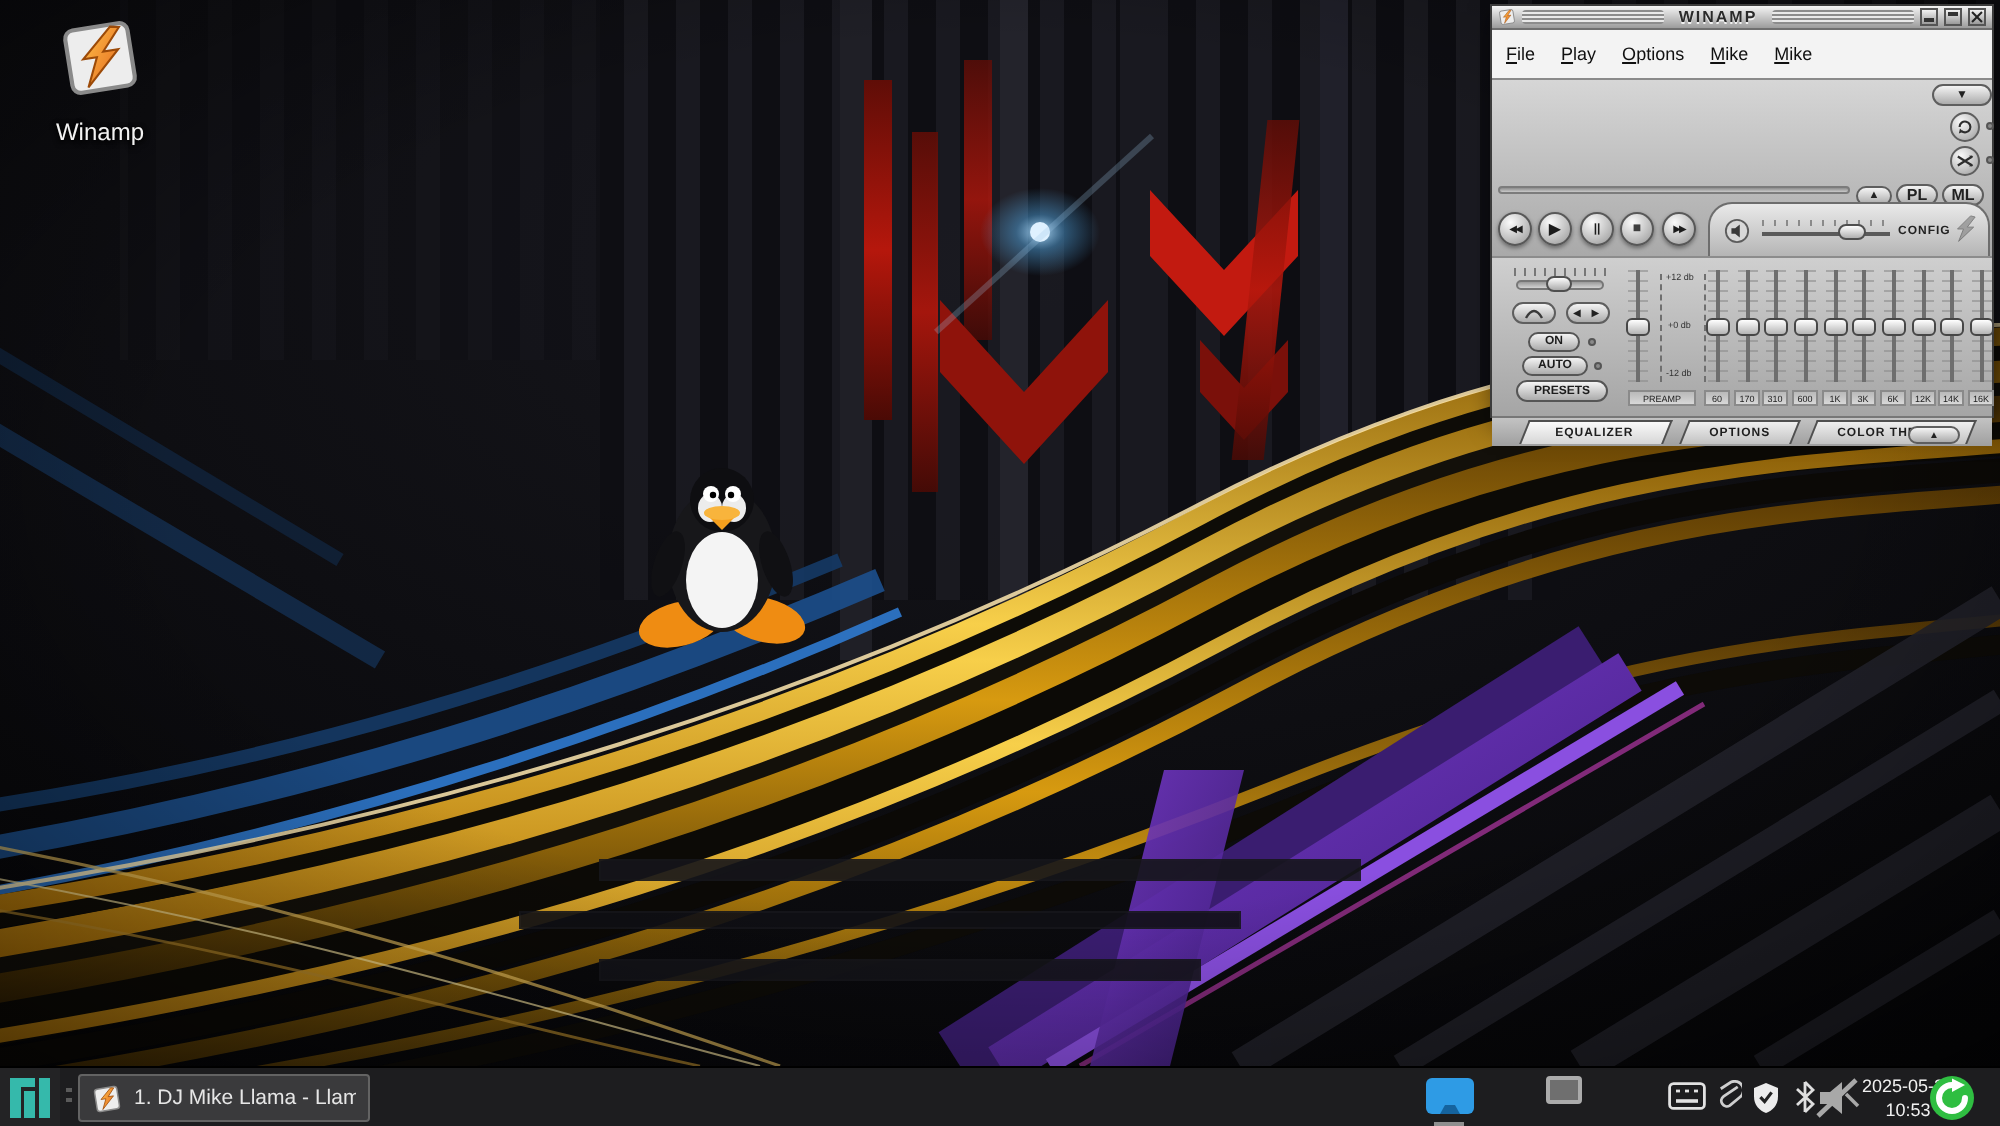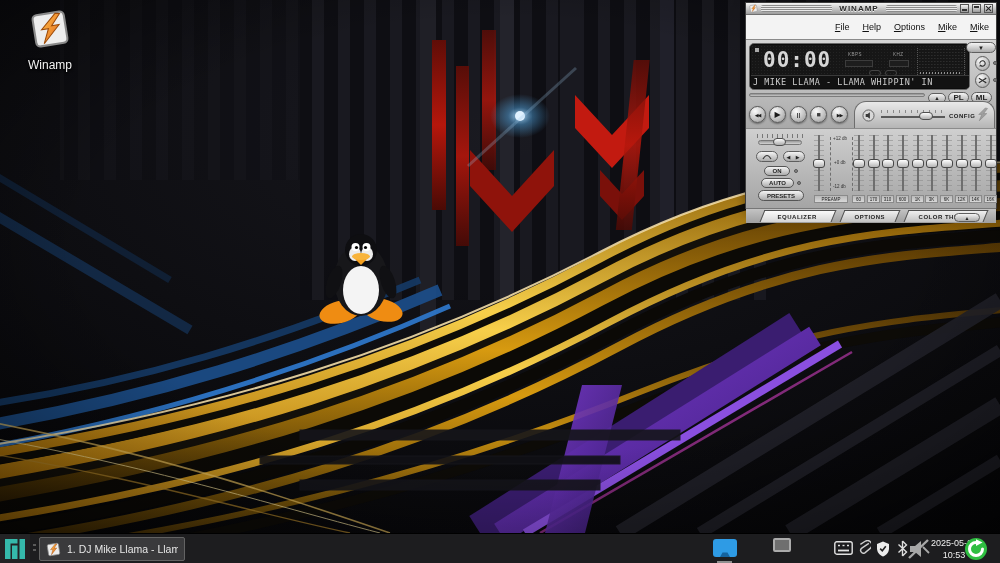--- a/index.html
+++ b/index.html
@@ -28,21 +28,21 @@
               text-shadow:0 1px 0 #f0f0f0; padding:0 4px; }
   .win-btn { width:9px; height:9px; background:linear-gradient(#f2f2f2,#9a9a9a);
              border:1px solid #555; position:relative; flex:0 0 auto; }
   .win-btn.min::after  { content:""; position:absolute; left:1px; right:1px; bottom:1px; height:2px; background:#333; }
   .win-btn.shade::after{ content:""; position:absolute; left:1px; right:1px; top:1px; height:2px; background:#333; }
   .win-btn.close::before, .win-btn.close::after { content:""; position:absolute; left:0px; top:3px; width:7px; height:1px; background:#222; }
   .win-btn.close::before { transform:rotate(45deg); }
   .win-btn.close::after  { transform:rotate(-45deg); }
 
   .menubar { height:24px; background:#f3f3f3; border-bottom:1px solid #8a8a8a;
-             display:flex; gap:13px; align-items:center; padding:12px 7px; font-size:9px; color:#101010;justify-content:flex-end; }
+             display:flex; gap:13px; align-items:center; padding:12px 7px; font-size:9px; color:#101010; }
   .menubar span { display:inline-block; }
   .menubar span::first-letter { text-decoration:underline; }
 
   .main { position:relative; height:88px; background:linear-gradient(#d6d6d6,#a9a9a9); }
   .display { position:absolute; left:3px; top:3px; width:221px; height:47px;
              background:#141414; border:1px solid #6a6a6a; border-radius:5px;
              box-shadow:inset 0 0 4px #000; overflow:hidden; }
   .lcd { position:absolute; left:1px; top:1px; right:1px; height:32px;
          background-color:#161616;
          background-image:radial-gradient(circle, #232323 22%, transparent 24%);
@@ -338,41 +338,27 @@
       <div class="ridges"></div>
       <span class="tb-title">WINAMP</span>
       <div class="ridges"></div>
       <span class="win-btn min"></span>
       <span class="win-btn shade"></span>
       <span class="win-btn close"></span>
     </div>
 
     <div class="menubar">
       <span>File</span>
-      <span>Help</span>
+      <span>Play</span>
       <span>Options</span>
       <span>Mike</span>
       <span>Mike</span>
     </div>
 
     <div class="main">
-      <div class="display">
-        <div class="lcd">
-          <div class="status-dot"></div>
-          <div class="lcd-time">00:00</div>
-          <span class="mini-label" style="left:97px; top:7px;">KBPS</span>
-          <span class="mini-label" style="left:142px; top:7px;">KHZ</span>
-          <div class="mini-box" style="left:94px; top:15px; width:28px;"></div>
-          <div class="mini-box" style="left:138px; top:15px; width:20px;"></div>
-          <div class="oval-ind" style="left:118px; top:25px;"></div>
-          <div class="oval-ind" style="left:134px; top:25px;"></div>
-          <div class="spectrum"></div>
-        </div>
-        <div class="tracktitle">J MIKE LLAMA - LLAMA WHIPPIN' IN</div>
-      </div>
 
       <div class="pill drop-btn">▼</div>
       <div class="rnd repeat-btn">
         <svg width="9" height="9" viewBox="0 0 10 10">
           <path d="M2 5 a3 3 0 1 1 1 2.2" fill="none" stroke="#2e2e2e" stroke-width="1.2"></path>
           <polygon points="1.6,8.6 4,7.6 2.2,5.8" fill="#2e2e2e"></polygon>
         </svg>
       </div>
       <span class="led" style="left:247px; top:21px;"></span>
       <div class="rnd shuffle-btn">

